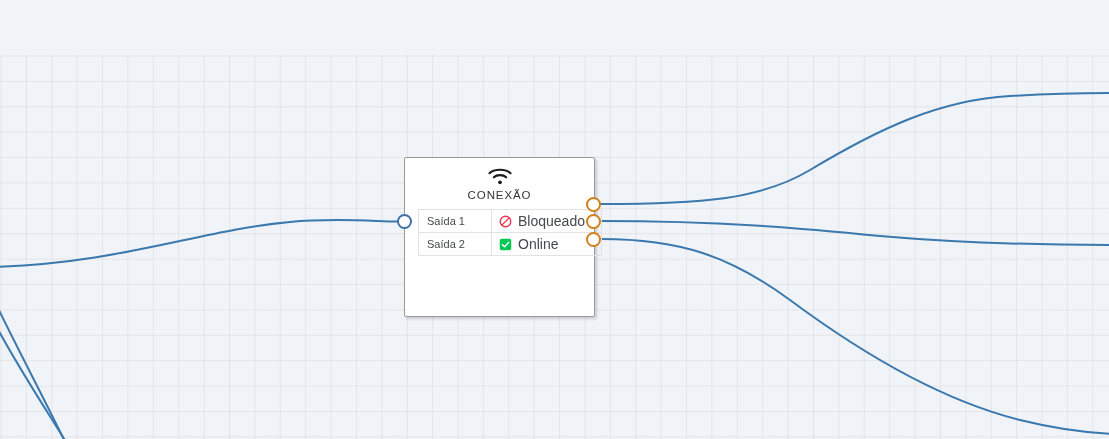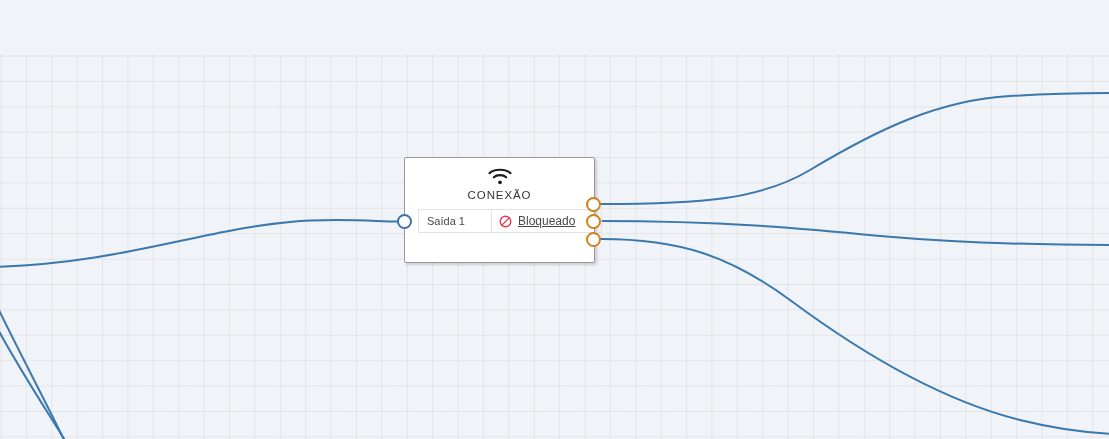--- a/index.html
+++ b/index.html
@@ -46,21 +46,21 @@
     height: 439px;
     pointer-events: none;
   }
 
   
   #node {
     position: absolute;
     left: 404px;
     top: 157px;
     width: 191px;
-    height: 106px;
+    height: 160px;
     background: #ffffff;
     border: 1px solid #9a9a9a;
     border-radius: 2px;
     box-sizing: border-box;
     box-shadow: 2px 2px 3px rgba(0,0,0,0.16);
     z-index: 5;
   }
 
   .node-header {
     padding-top: 9px;
@@ -108,23 +108,22 @@
     align-items: center;
     gap: 6px;
   }
   .status-ico {
     width: 13px;
     height: 13px;
     flex: 0 0 13px;
     display: block;
   }
   .status-label {
-    font-size: 12px;
+    font-size: 14px;
     color: #45484d;
-    text-decoration: underline;
   }
 
   
   .port {
     position: absolute;
     border-radius: 50%;
     box-sizing: border-box;
     background: #ffffff;
     z-index: 7;
   }
@@ -186,20 +185,32 @@
           <td class="col-status">
             <span class="status-cell">
               <svg class="status-ico" viewBox="0 0 20 20">
                 <circle cx="10" cy="10" r="8.1" fill="none" stroke="#e8354f" stroke-width="2.1"></circle>
                 <line x1="4.4" y1="15.6" x2="15.6" y2="4.4" stroke="#e8354f" stroke-width="2.1" stroke-linecap="round"></line>
               </svg>
               <span class="status-label">Bloqueado</span>
             </span>
           </td>
         </tr>
+        <tr>
+          <td class="col-name">Saída 2</td>
+          <td class="col-status">
+            <span class="status-cell">
+              <svg class="status-ico" viewBox="0 0 20 20">
+                <rect x="1.2" y="1.2" width="17.6" height="17.6" rx="3" fill="#00c853"></rect>
+                <path d="M5.2 10.3 L 8.6 13.6 L 15 6.6" fill="none" stroke="#ffffff" stroke-width="2.2" stroke-linecap="round" stroke-linejoin="round"></path>
+              </svg>
+              <span class="status-label">Online</span>
+            </span>
+          </td>
+        </tr>
       </tbody>
     </table>
   </div>
 
   <div class="port port-in" id="port-in"></div>
   <div class="port port-out" id="port-out-1"></div>
   <div class="port port-out" id="port-out-2"></div>
   <div class="port port-out" id="port-out-3"></div>
 
 </div>

